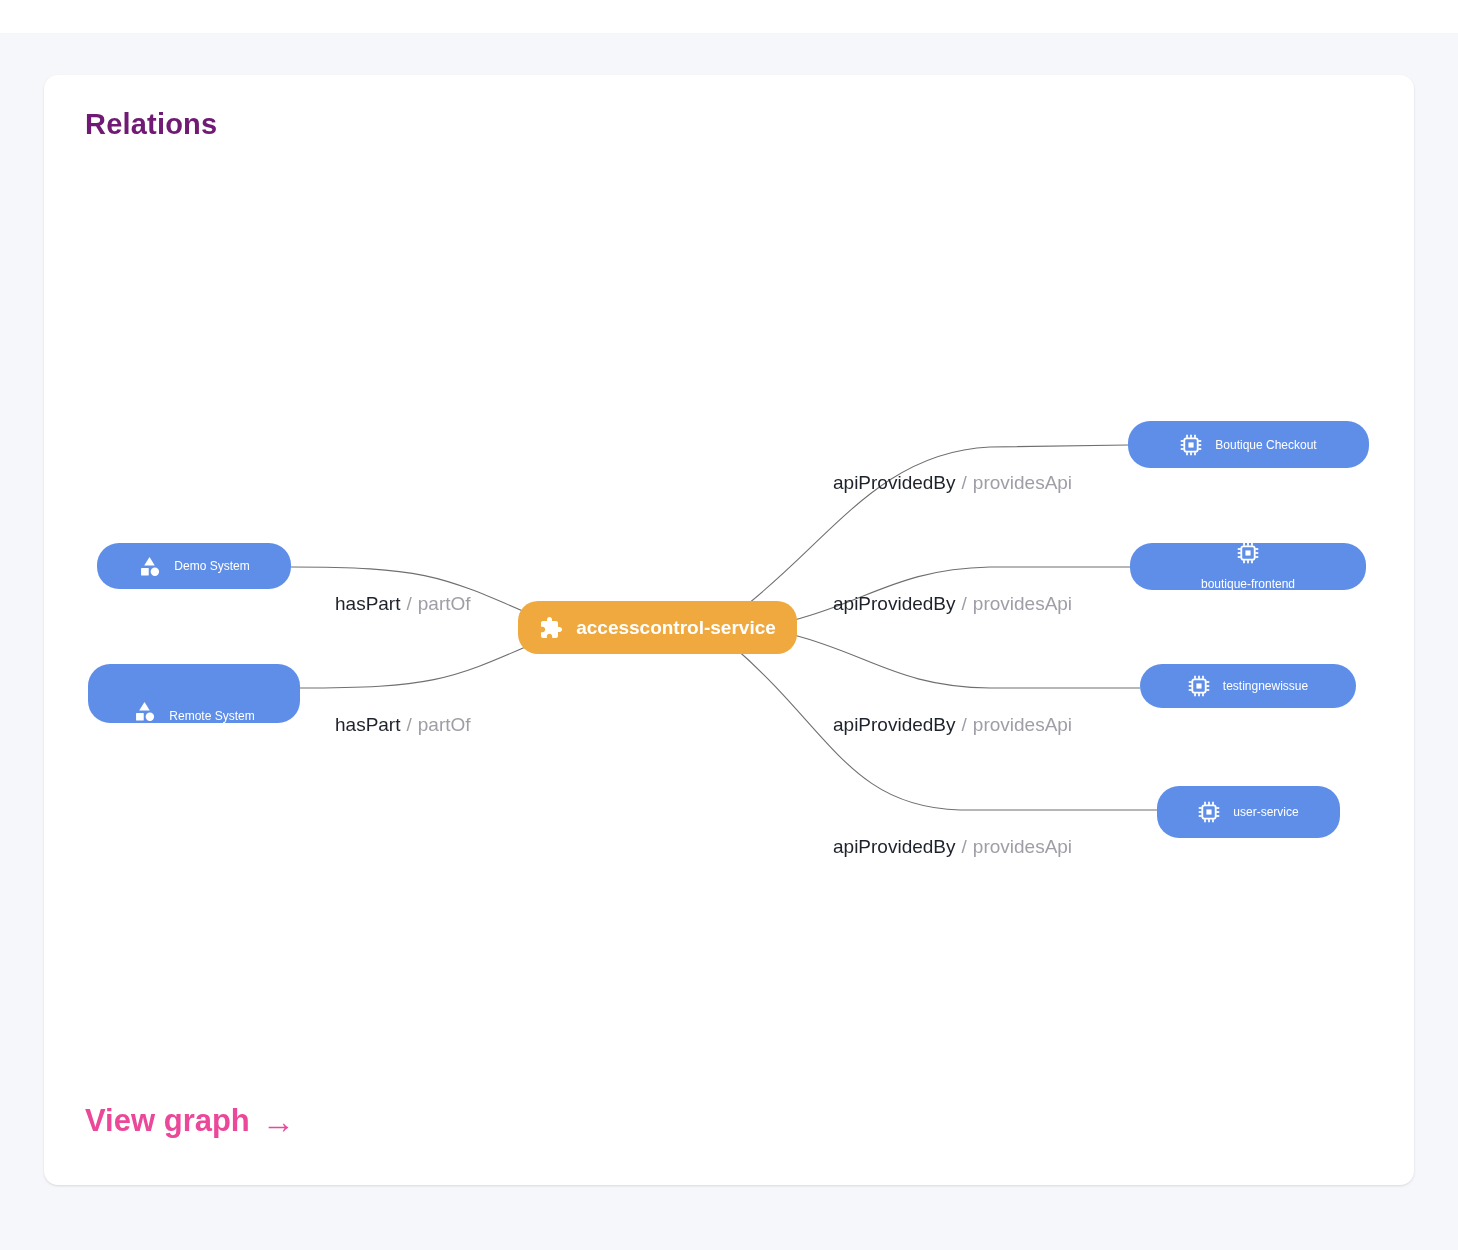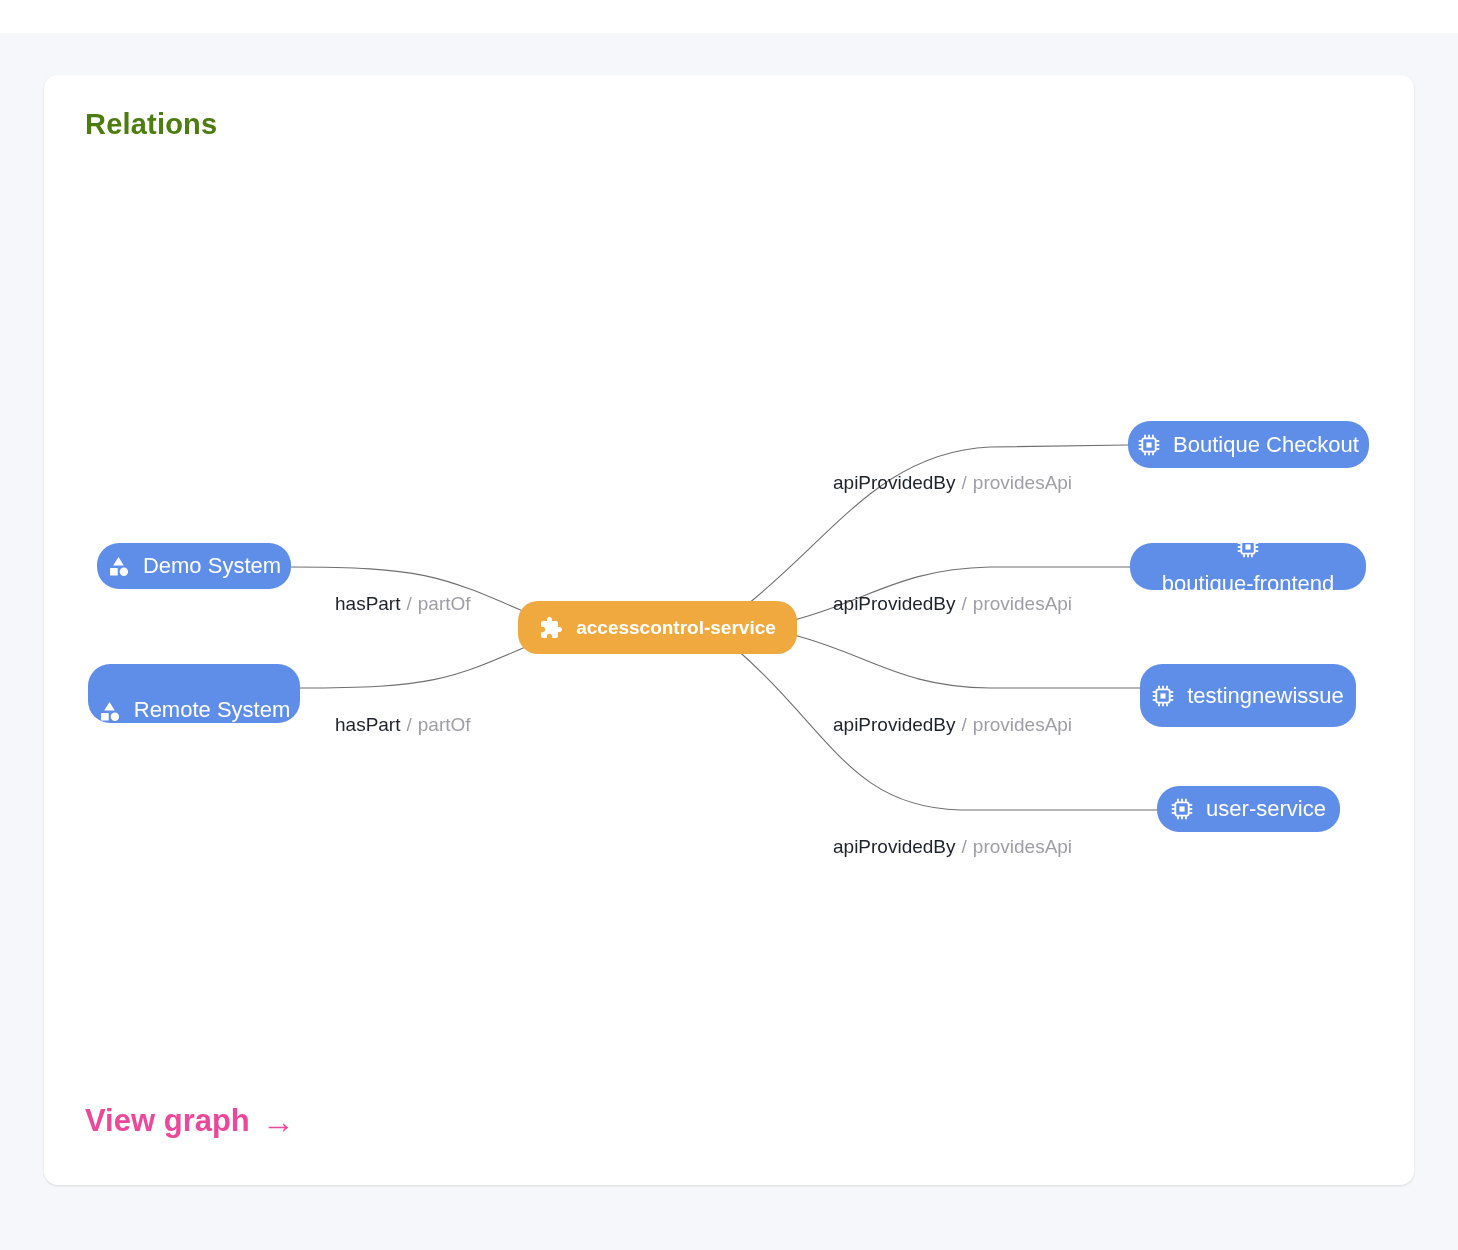--- a/index.html
+++ b/index.html
@@ -9,41 +9,41 @@
     font-family:"Liberation Sans", sans-serif;
   }
   .top-strip{position:absolute;top:0;left:0;right:0;height:33px;background:#ffffff;}
   .card{
     position:absolute;left:44px;top:75px;width:1370px;height:1110px;
     background:#ffffff;border-radius:14px;
     box-shadow:0 1px 3px rgba(20,26,40,.08), 0 1px 2px rgba(20,26,40,.05);
   }
   .card-title{
     position:absolute;left:41px;top:33px;margin:0;
-    font-size:29px;font-weight:700;color:#4d7c0f;letter-spacing:.2px;
+    font-size:29px;font-weight:700;color:#701a75;letter-spacing:.2px;
   }
   .graph{position:absolute;inset:0;}
   svg.edges{position:absolute;left:0;top:0;}
   svg.edges path{fill:none;stroke:var(--edge-color);stroke-width:1.1px;}
 
   .node{
     position:absolute;display:flex;align-items:center;justify-content:center;gap:13px;
-    color:#ffffff;border-radius:22px;font-size:22px;cursor:pointer;white-space:nowrap;
+    color:#ffffff;border-radius:22px;font-size:12px;cursor:pointer;white-space:nowrap;
   }
   .node.blue{background:var(--blue);}
   .node.center{background:var(--orange);font-weight:700;font-size:19px;border-radius:20px;}
   .node .nicon{display:flex;align-items:center;flex:0 0 auto;}
 
   .n-demo   {left:53px;  top:468px; width:194px; height:46px;}
   .n-remote {left:44px;  top:589px; width:212px; height:59px;align-items:flex-end;}
   .n-center {left:474px; top:526px; width:279px; height:53px;}
   .n-bc     {left:1084px;top:346px; width:241px; height:47px;}
   .n-bf     {left:1086px;top:468px; width:236px; height:47px;flex-direction:column;}
-  .n-tn     {left:1096px;top:589px; width:216px; height:63px;}
-  .n-us     {left:1113px;top:711px; width:183px; height:46px;align-items:center;}
+  .n-tn     {left:1096px;top:589px; width:216px; height:44px;}
+  .n-us     {left:1113px;top:711px; width:183px; height:52px;align-items:center;}
 
   .edge-label{
     position:absolute;display:inline-flex;gap:6px;white-space:nowrap;
     font-size:19px;line-height:23px;font-weight:500;color:var(--relation-text);margin-top:22px;
   }
   .edge-label .sep,.edge-label .inv{color:var(--inverse-text);font-weight:400;}
   .el-1{left:291px;top:495px;}
   .el-2{left:291px;top:616px;}
   .el-3{left:789px;top:374px;}
   .el-4{left:789px;top:495px;}

